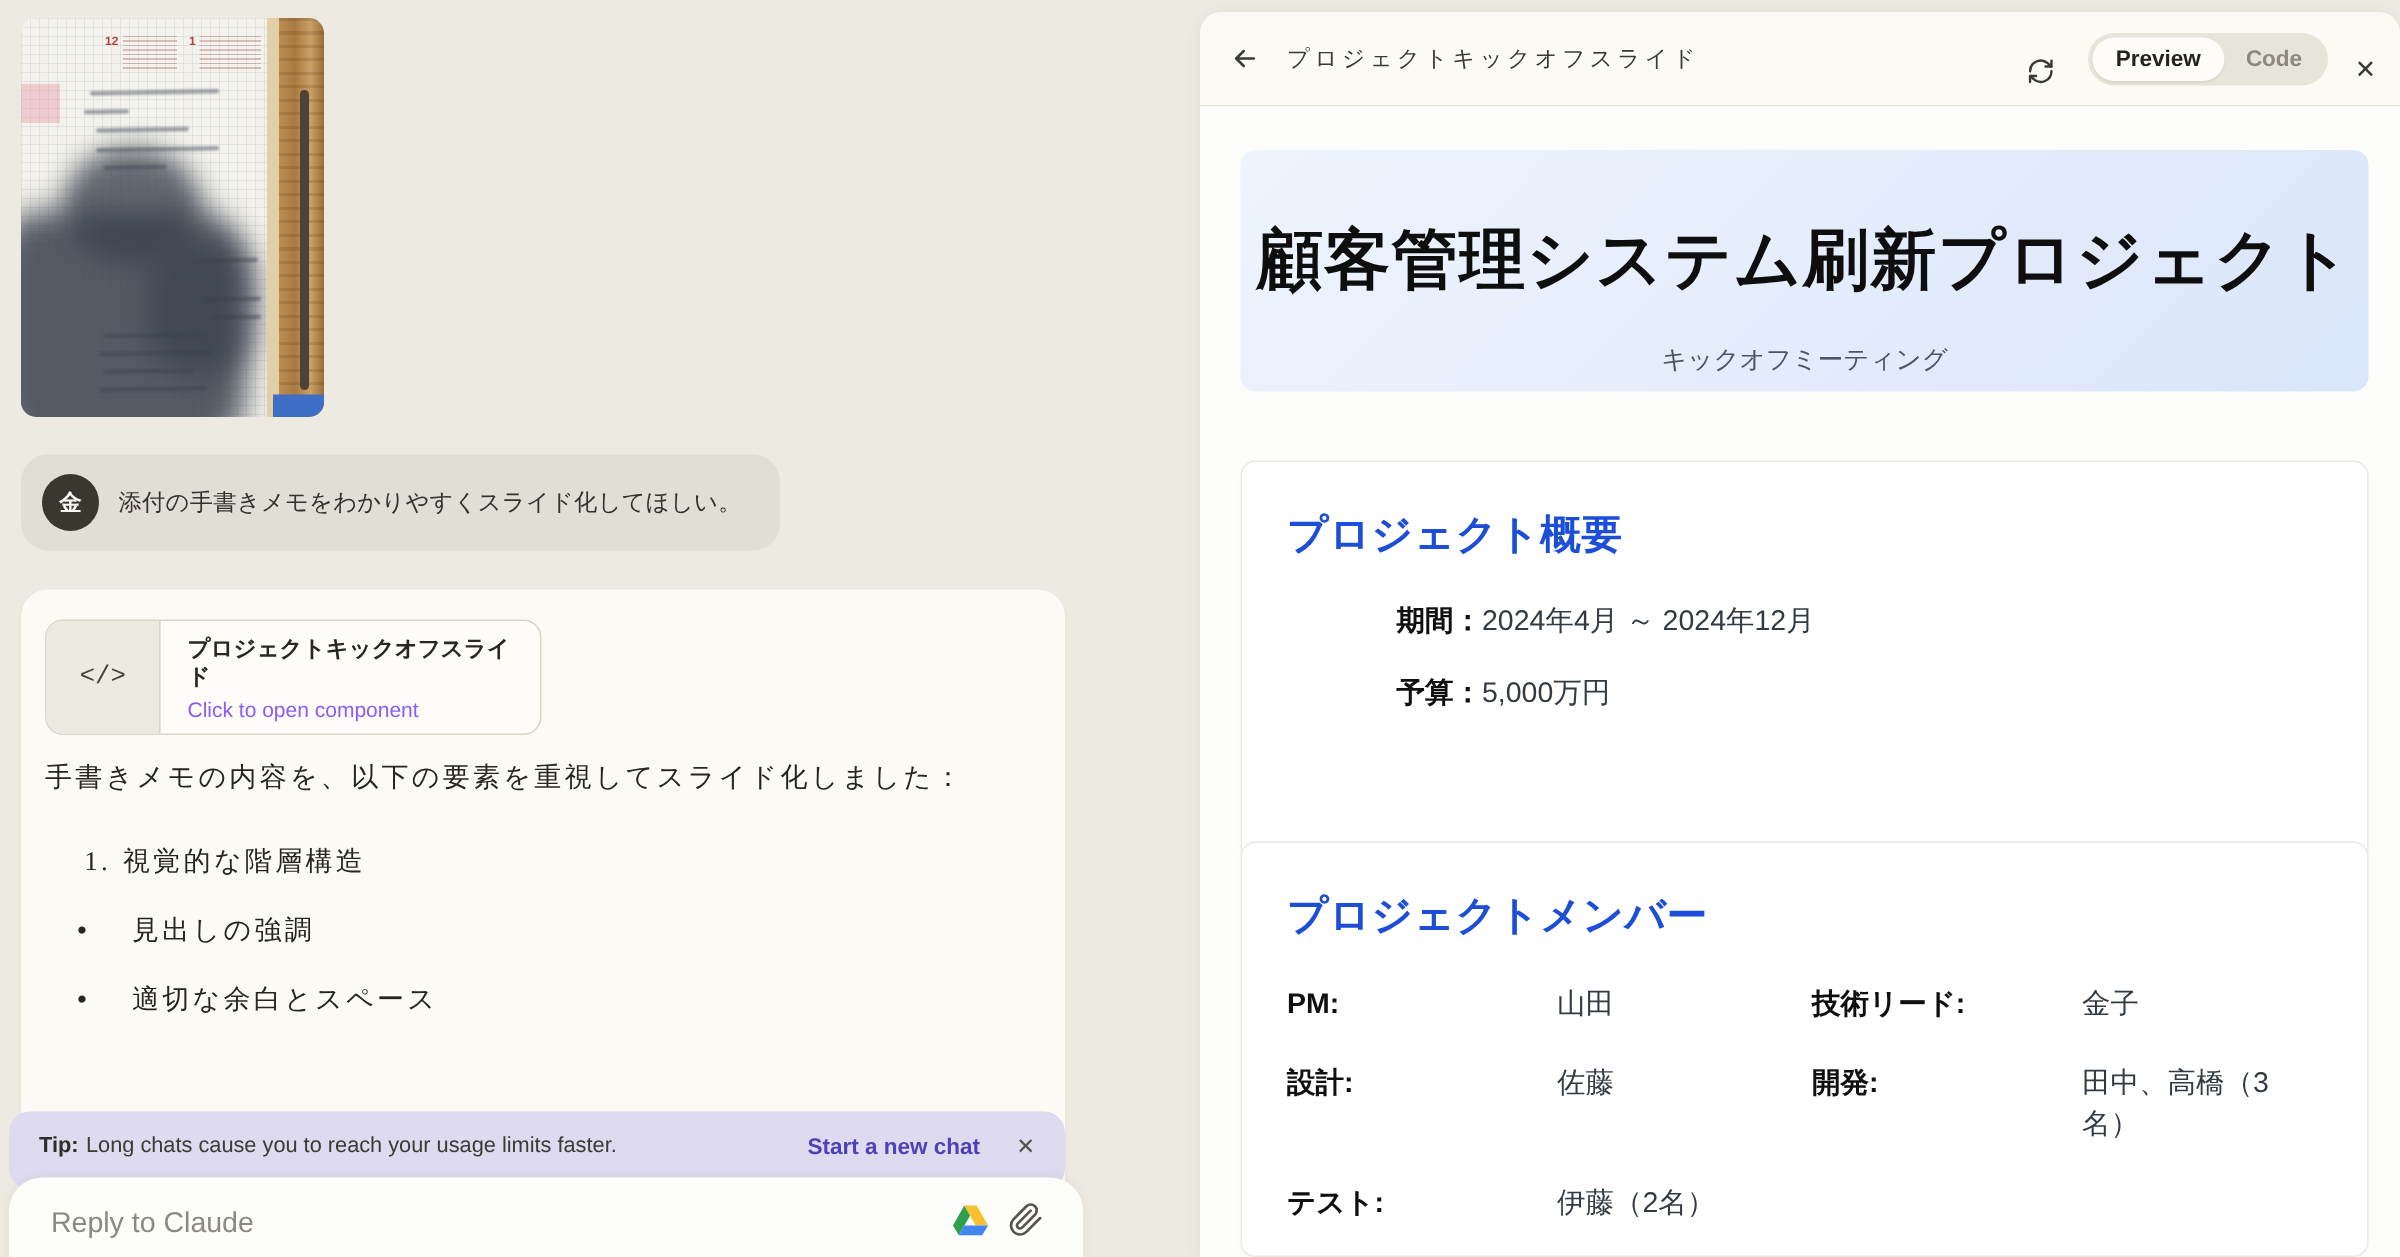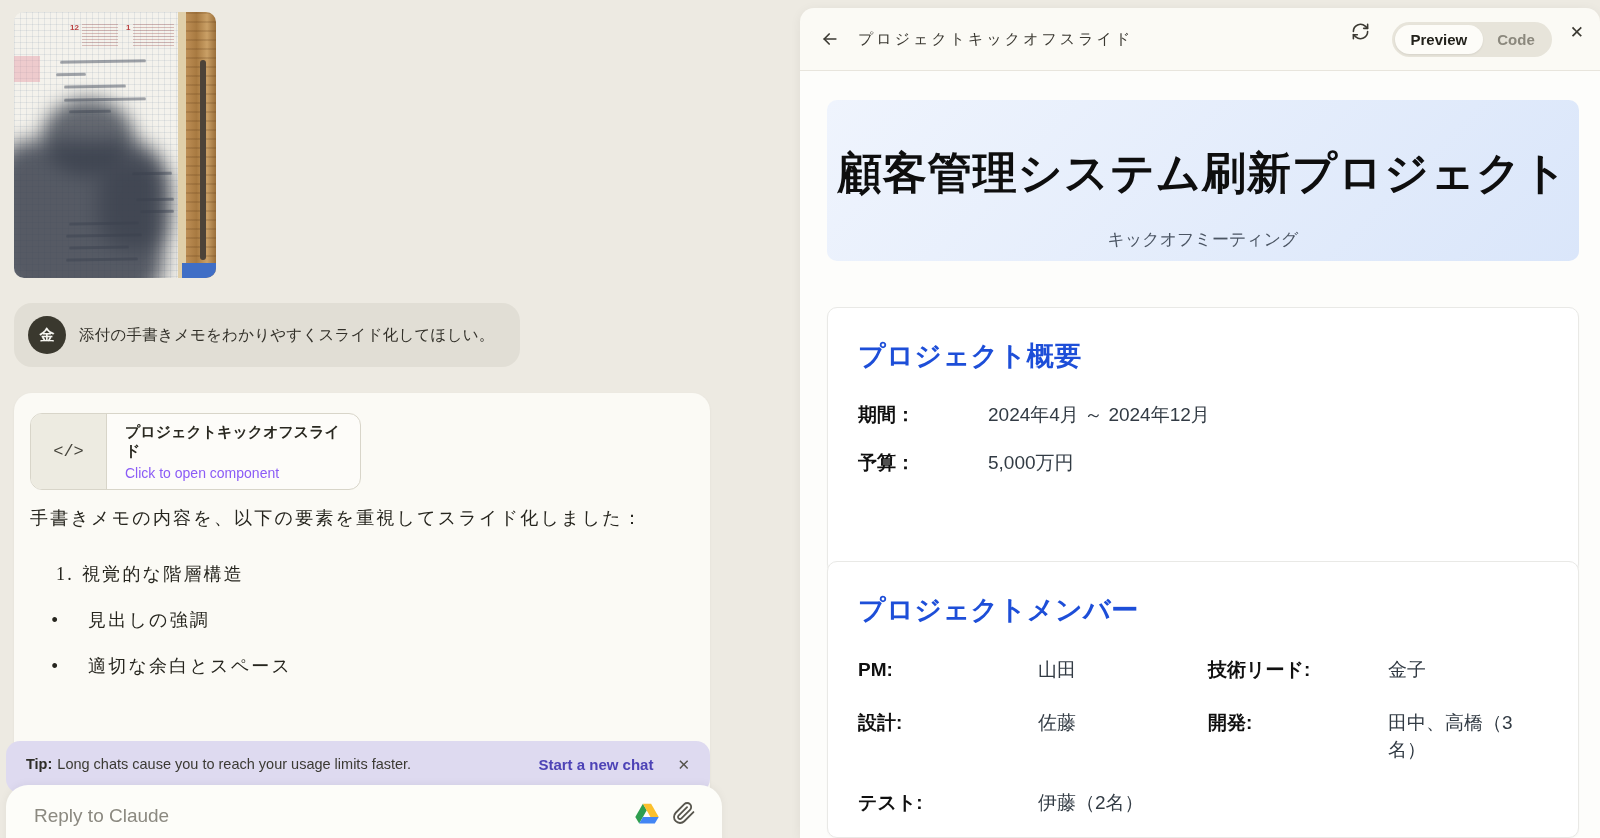--- a/index.html
+++ b/index.html
@@ -139,21 +139,21 @@
   }
   .panel-header {
     height:63px; display:flex; align-items:center; padding:0 16px 0 20px;
     border-bottom:1px solid #e8e5dd;
   }
   .hbtn { display:flex; align-items:center; justify-content:center; cursor:pointer; color:#3b3932; }
   .panel-title {
     margin-left:18px; font-family:"Liberation Serif","DejaVu Serif",serif;
     font-size:15px; letter-spacing:3px; color:#3b3932;
   }
-  .header-right { margin-left:auto; display:flex; align-items:flex-start; }
+  .header-right { margin-left:auto; display:flex; align-items:flex-end; }
   .toggle { margin-left:22px; background:#e7e4da; border-radius:18px; padding:3px; display:flex; }
   .tab { font-size:15px; font-weight:bold; padding:6px 16px; border-radius:15px; cursor:pointer; }
   .tab.active { background:#fdfcf8; color:#23221c; box-shadow:0 1px 2px rgba(0,0,0,.08); }
   .tab.inactive { color:#8b887d; padding:6px 14px; }
   .panel-close { margin-left:18px; font-size:17px; }
 
   .panel-body { position:relative; height:767px; background:#fdfdfb; border-radius:0 0 0 0; }
 
   .hero {
     position:absolute; left:27px; top:29px; width:752px; height:161px;
@@ -167,21 +167,21 @@
     position:absolute; left:27px; width:752px;
     background:#ffffff; border:1px solid #e9e9e6; border-radius:10px;
     box-shadow:0 1px 2px rgba(0,0,0,.03);
     padding:30px 30px 0 30px;
   }
   .sect-card.overview { top:236px; height:267px; }
   .sect-card.members  { top:490px; height:277px; }
   .sect-heading { font-size:27px; font-weight:bold; color:#1d4ed8; letter-spacing:.5px; }
 
   .ov-rows { margin-top:27px; }
-  .ov-row { display:flex; margin-bottom:21px; font-size:19px; line-height:27px; }
+  .ov-row { display:flex; margin-bottom:21px; font-size:19px; line-height:27px;text-align:right; }
   .ov-label { width:130px; font-weight:bold; color:#101010; }
   .ov-value { color:#323b44; }
 
   .m-grid {
     margin-top:28px; display:grid;
     grid-template-columns:180px 170px 180px 1fr;
     row-gap:26px; font-size:19px; line-height:27px;
   }
   .m-label { font-weight:bold; color:#101010; }
   .m-value { color:#323b44; }

